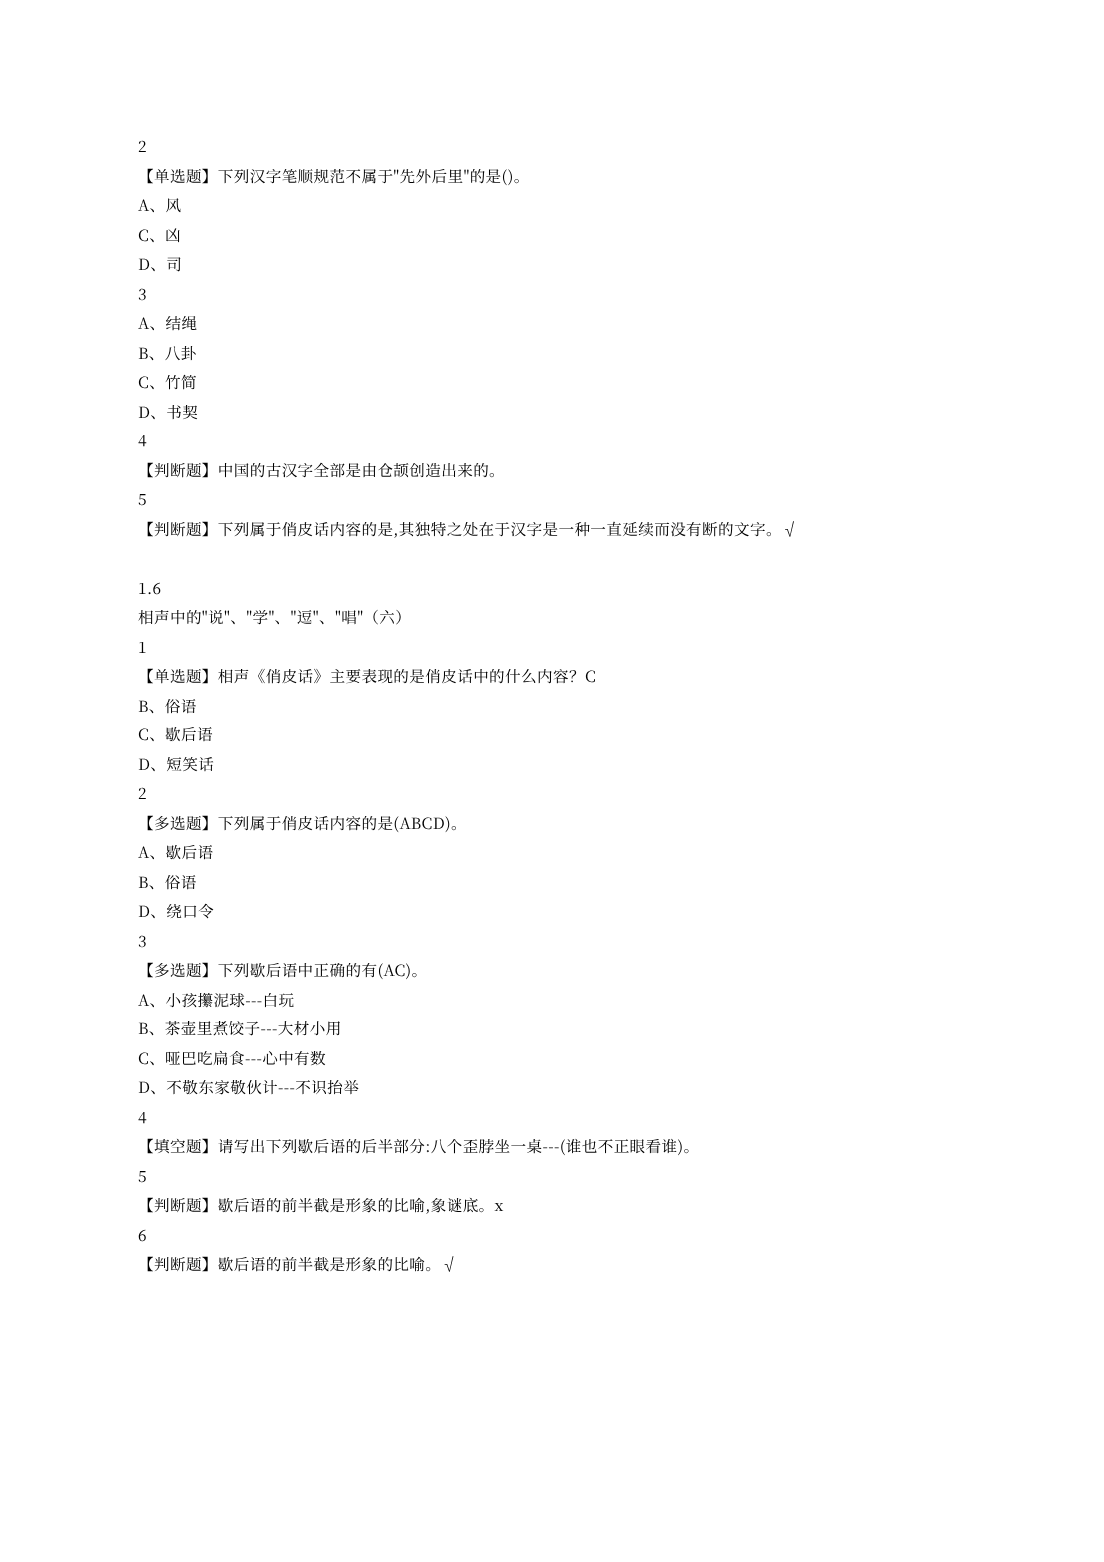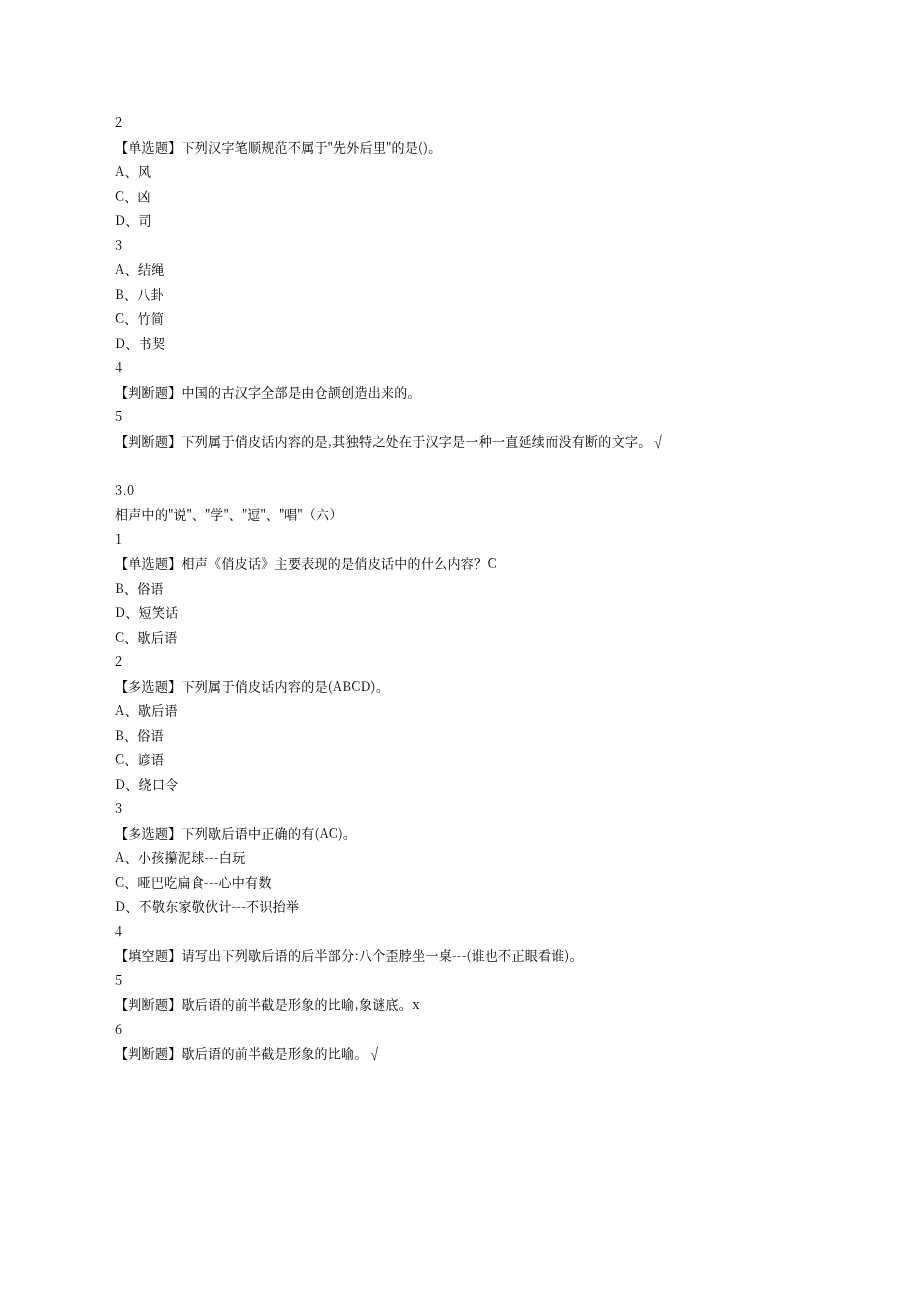--- a/index.html
+++ b/index.html
@@ -33,36 +33,36 @@
   <div class="line">3</div>
   <div class="line">A、结绳</div>
   <div class="line">B、八卦</div>
   <div class="line">C、竹简</div>
   <div class="line">D、书契</div>
   <div class="line">4</div>
   <div class="line">【判断题】中国的古汉字全部是由仓颉创造出来的。</div>
   <div class="line">5</div>
   <div class="line">【判断题】下列属于俏皮话内容的是,其独特之处在于汉字是一种一直延续而没有断的文字。√</div>
   <div class="line"></div>
-  <div class="line">3.0</div>
+  <div class="line">1.6</div>
   <div class="line">相声中的"说"、"学"、"逗"、"唱"（六）</div>
   <div class="line">1</div>
   <div class="line">【单选题】相声《俏皮话》主要表现的是俏皮话中的什么内容？C</div>
   <div class="line">B、俗语</div>
+  <div class="line">C、歇后语</div>
   <div class="line">D、短笑话</div>
-  <div class="line">C、歇后语</div>
   <div class="line">2</div>
   <div class="line">【多选题】下列属于俏皮话内容的是(ABCD)。</div>
   <div class="line">A、歇后语</div>
   <div class="line">B、俗语</div>
-  <div class="line">C、谚语</div>
   <div class="line">D、绕口令</div>
   <div class="line">3</div>
   <div class="line">【多选题】下列歇后语中正确的有(AC)。</div>
   <div class="line">A、小孩攥泥球---白玩</div>
+  <div class="line">B、茶壶里煮饺子---大材小用</div>
   <div class="line">C、哑巴吃扁食---心中有数</div>
   <div class="line">D、不敬东家敬伙计---不识抬举</div>
   <div class="line">4</div>
   <div class="line">【填空题】请写出下列歇后语的后半部分:八个歪脖坐一桌---(谁也不正眼看谁)。</div>
   <div class="line">5</div>
   <div class="line">【判断题】歇后语的前半截是形象的比喻,象谜底。x</div>
   <div class="line">6</div>
   <div class="line">【判断题】歇后语的前半截是形象的比喻。√</div>
 </div>
 

